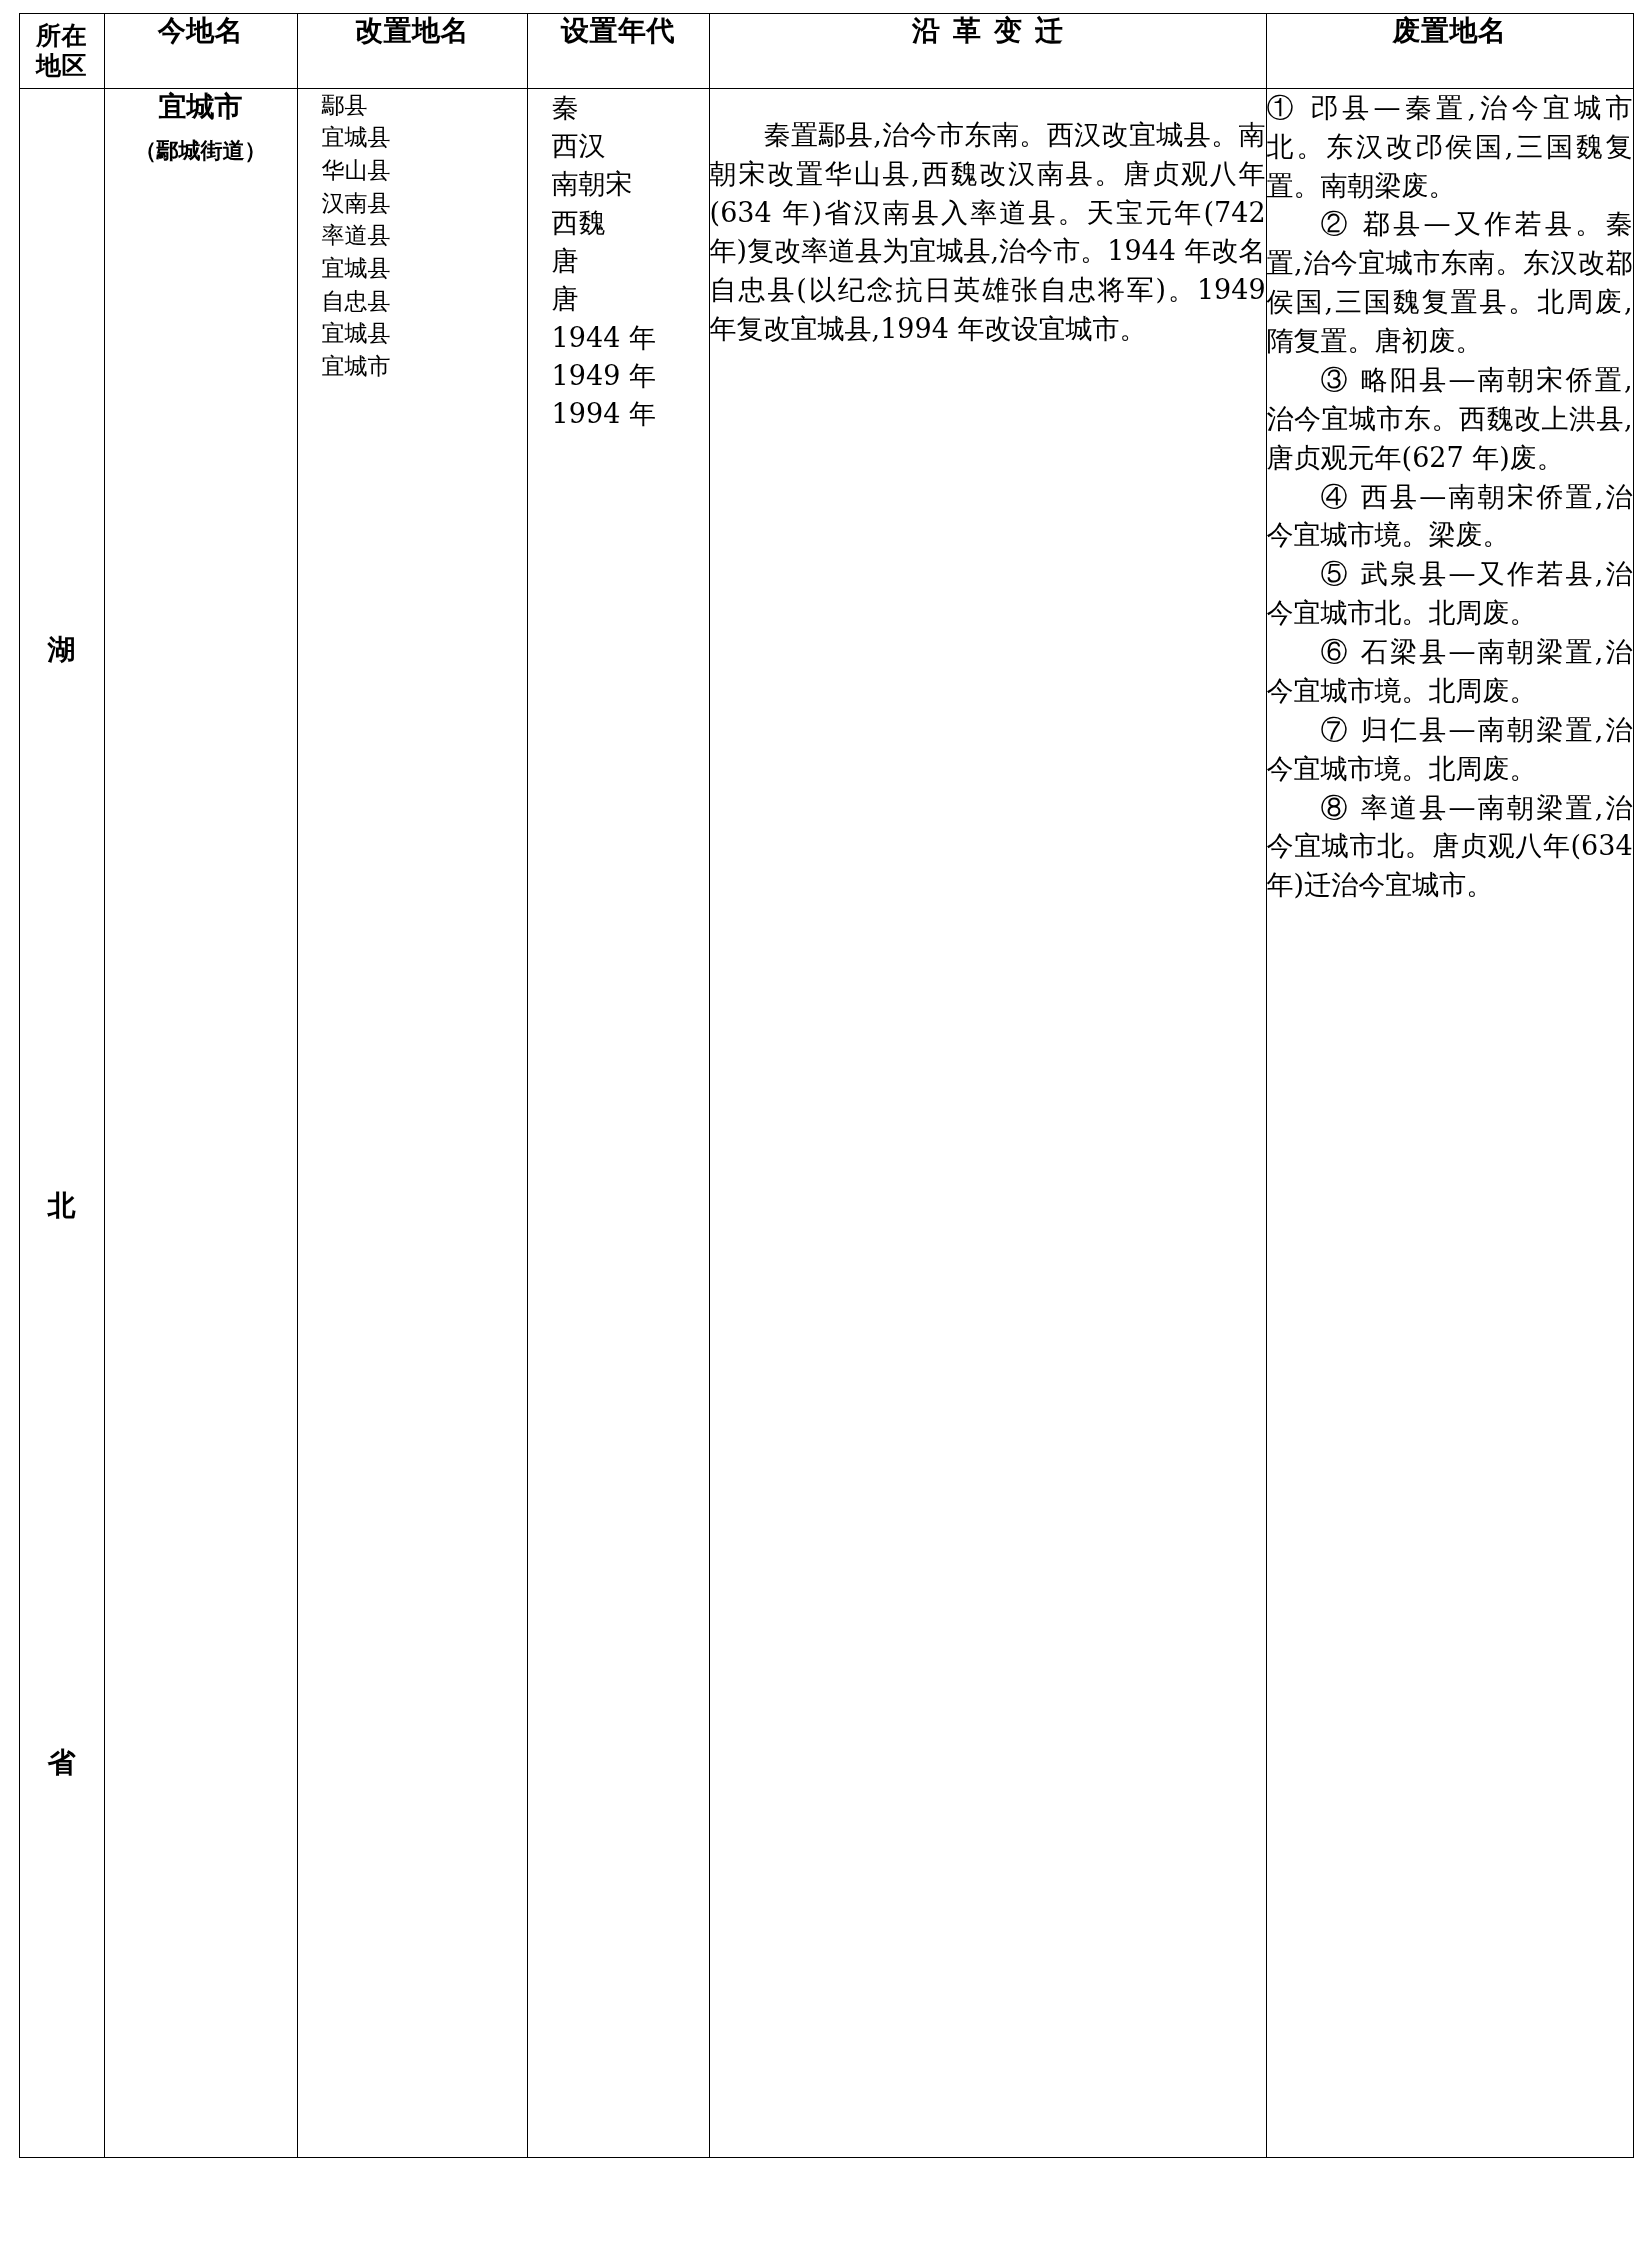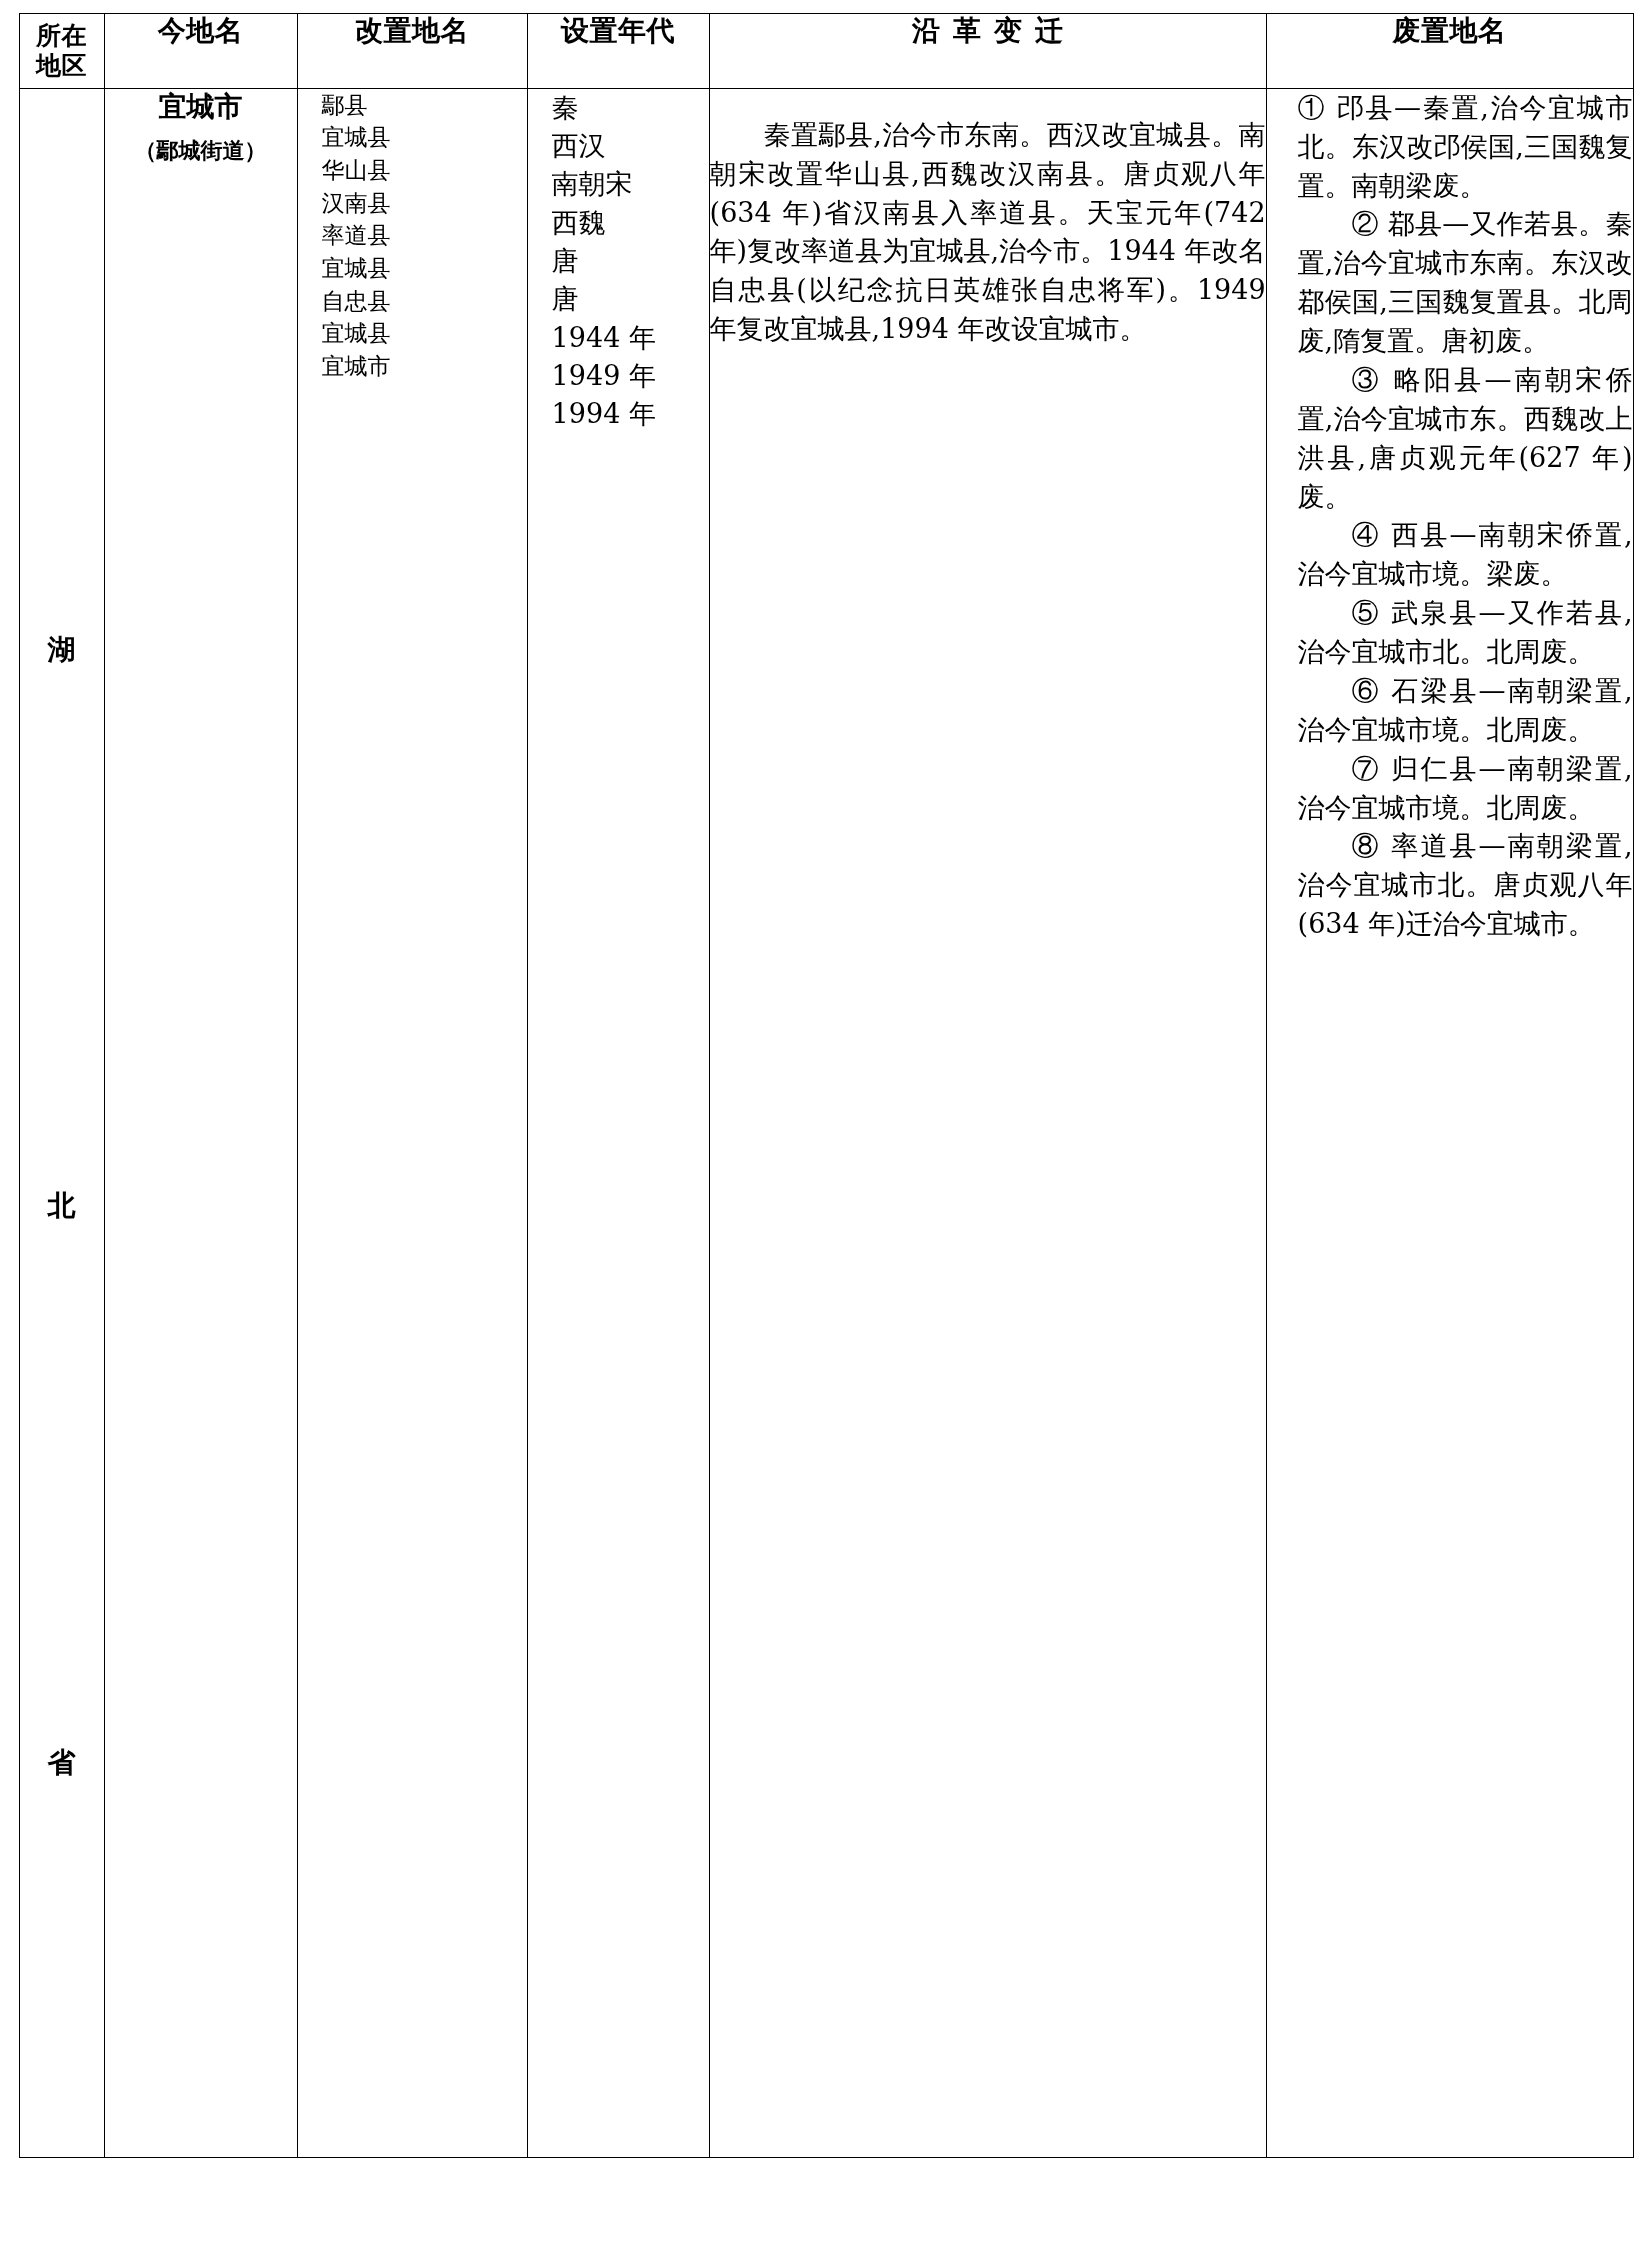--- a/index.html
+++ b/index.html
@@ -138,21 +138,20 @@
     margin: 0;
     padding: 0;
   }
   .abolish-list li {
     font-size: 27px;
     line-height: 1.44;
     text-align: justify;
     text-justify: inter-ideograph;
     text-indent: 2em;
     margin-bottom: 0;
-    margin-left: 31px;
   }
   .abolish-list li.first {
     text-indent: 0;
   }
 </style>
 </head>
 <body>
 
 <div class="page">
   <table class="gazetteer">

